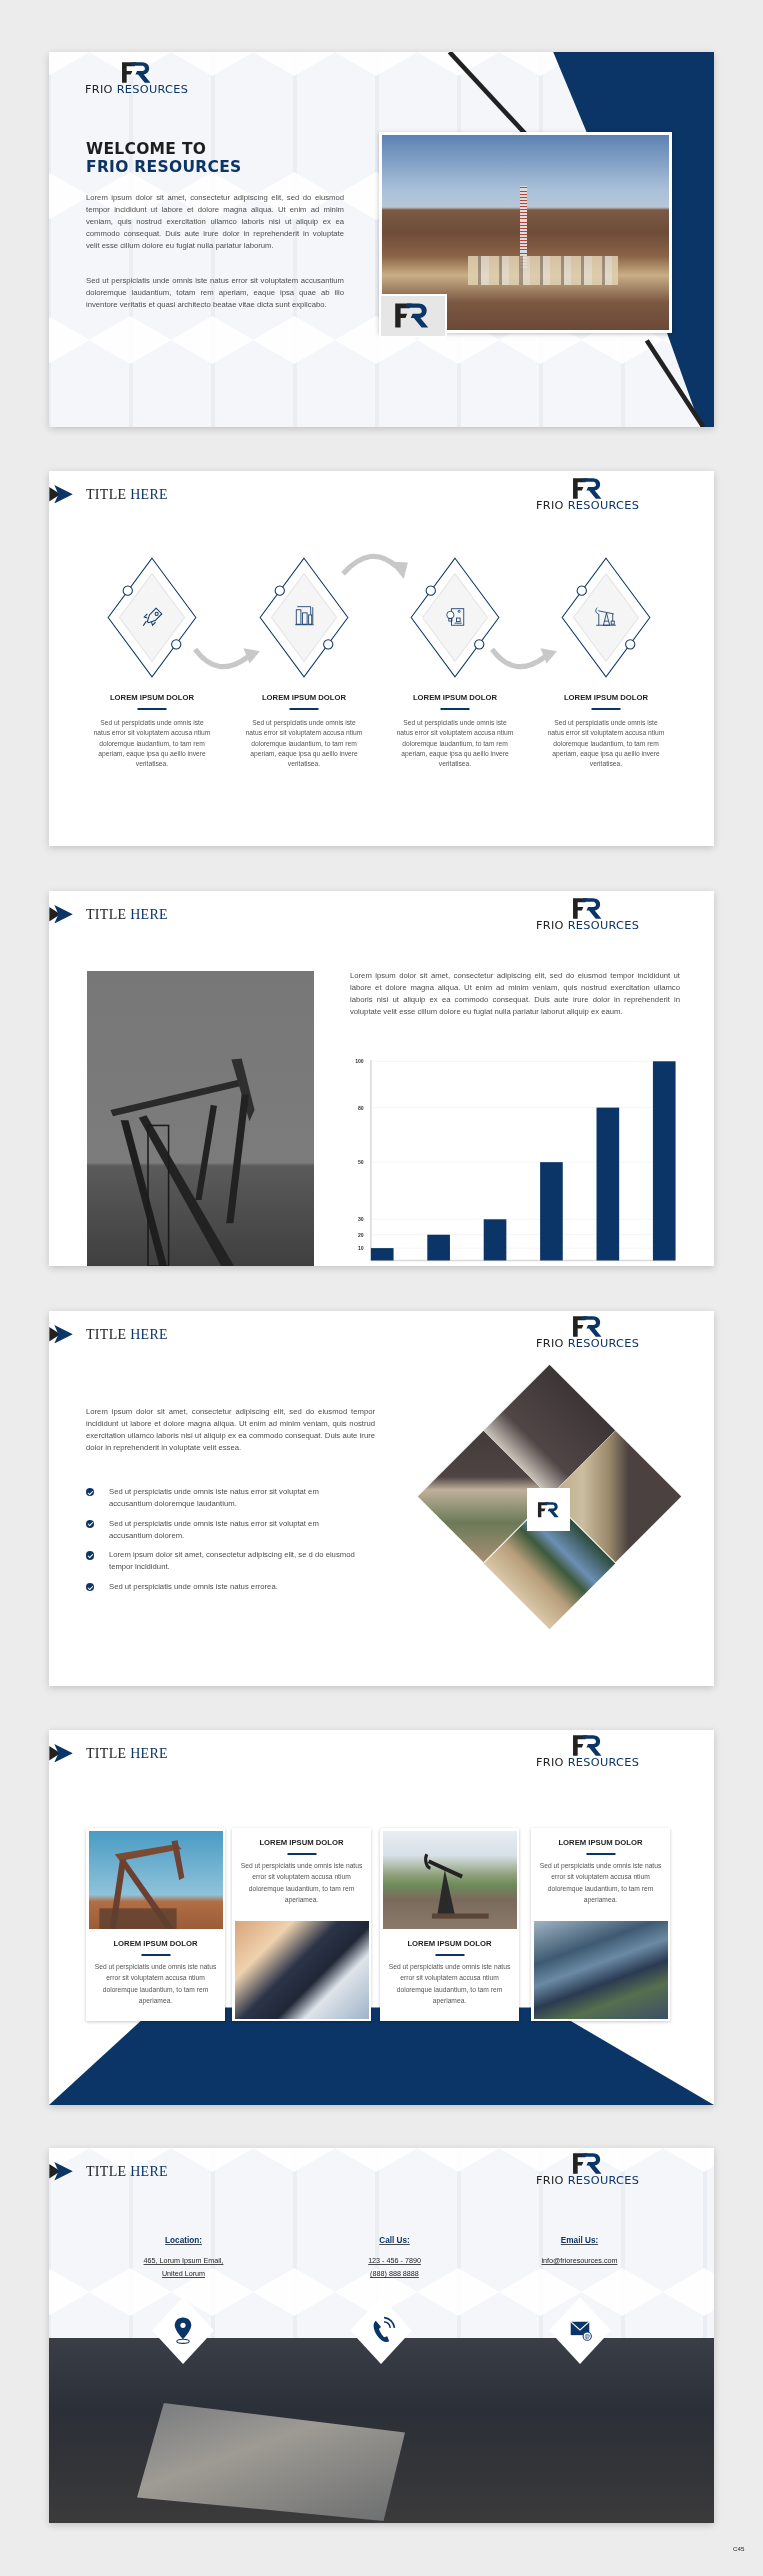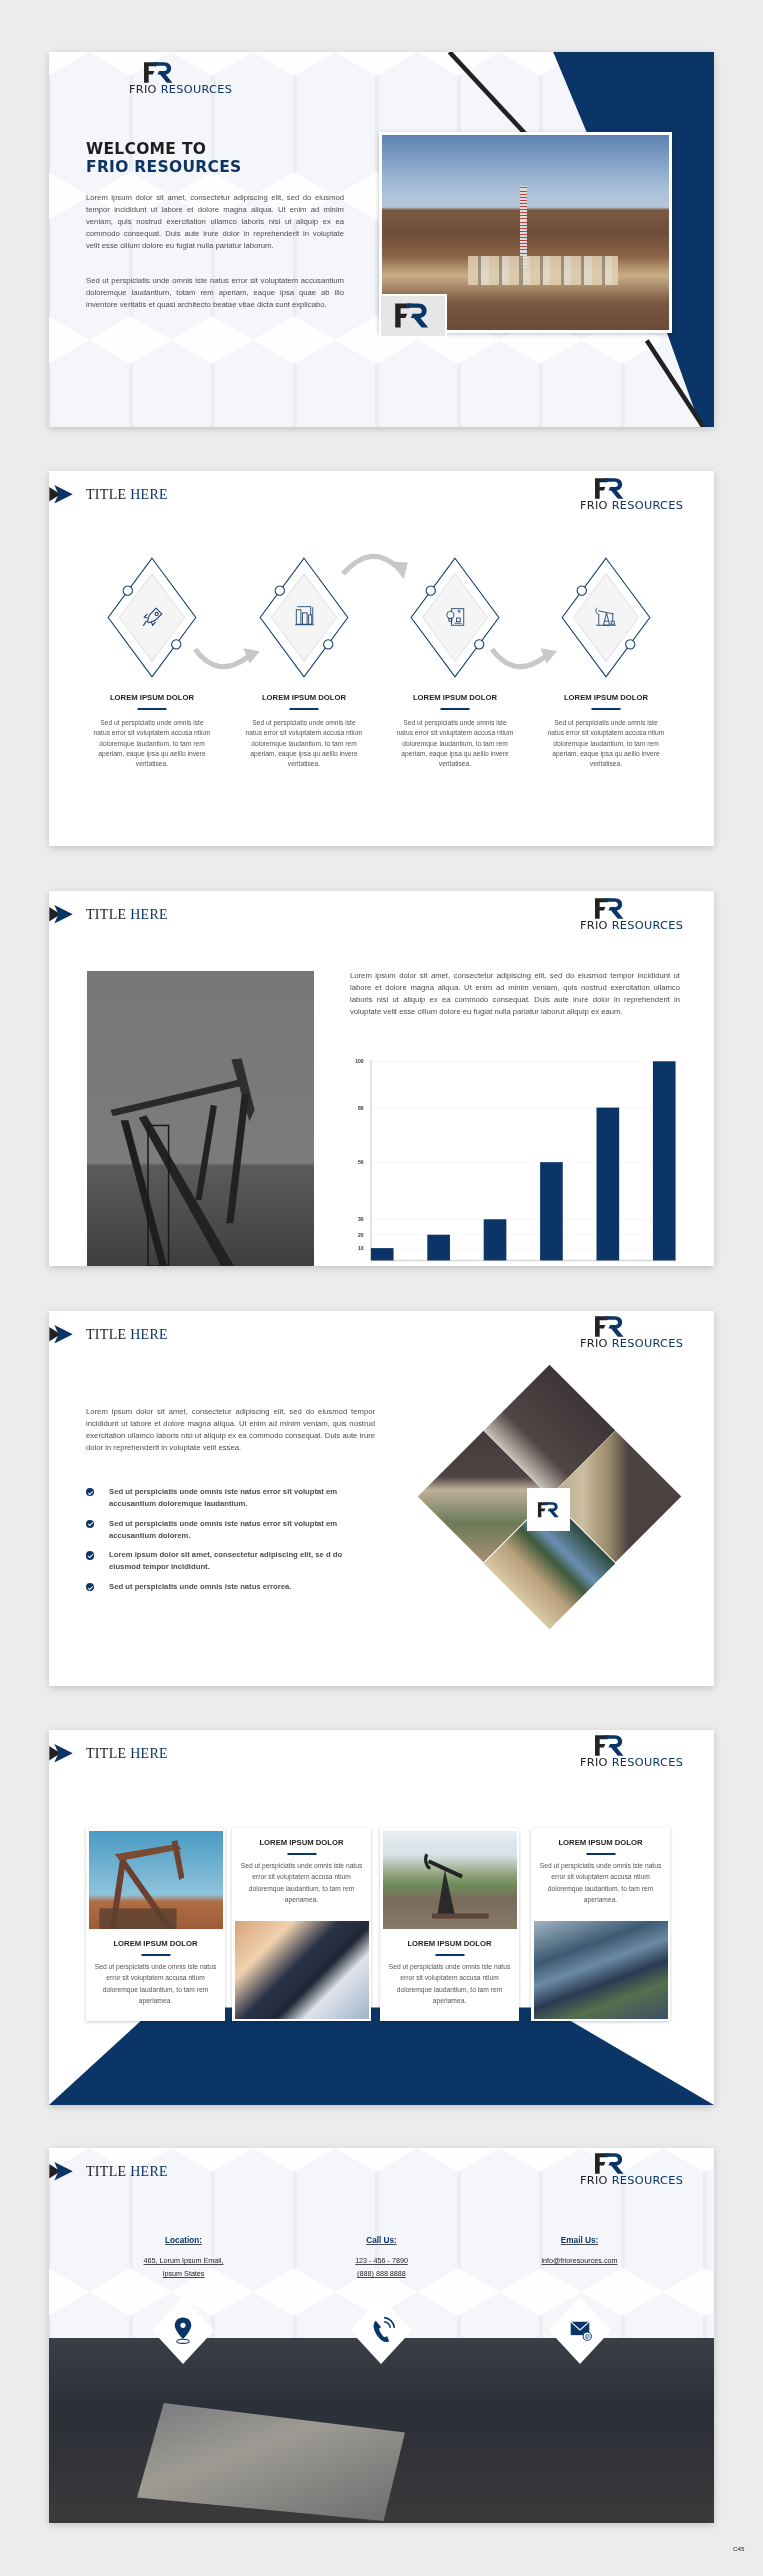--- a/index.html
+++ b/index.html
@@ -17,21 +17,21 @@
       linear-gradient(30deg, rgba(255,255,255,0.9) 12%, transparent 12.5%, transparent 87%, rgba(255,255,255,0.9) 87.5%),
       linear-gradient(150deg, rgba(255,255,255,0.9) 12%, transparent 12.5%, transparent 87%, rgba(255,255,255,0.9) 87.5%),
       linear-gradient(90deg, rgba(230,234,240,0.7) 2%, transparent 2.5%, transparent 97%, rgba(230,234,240,0.7) 97.5%);
     background-size: 82px 144px;
   }
 
   
   .logo { position: absolute; text-align: center; }
   .logo-mark { display: block; margin: 0 auto; }
   .logo-text { font-family: "DejaVu Sans", sans-serif; font-size: 11.3px; letter-spacing: 0.3px; white-space: nowrap; line-height: 1; }
-  .logo-text .a { color: #222; margin-left: 44px; }
+  .logo-text .a { color: #222; }
   .logo-text .b { color: #0b3566; }
 
   
   .title-arrow { position: absolute; left: 0; top: 14.4px; width: 24px; height: 18.5px; }
   .slide-title { position: absolute; left: 37px; top: 15.5px; font-family: Liberation Serif, serif; font-size: 14px; letter-spacing: 0.3px; white-space: nowrap; }
   .slide-title .a { color: #222; }
   .slide-title .b { color: #0b3566; }
 
   p.body { font-size: 7.7px; line-height: 12px; text-align: justify; color: #4d4d4d; }
 
@@ -60,21 +60,21 @@
 
   
   .s3-photo { position: absolute; left: 38px; top: 80px; width: 227px; height: 295px;
     background: linear-gradient(180deg, #777 0%, #7c7c7c 65%, #5b5b5b 66%, #3f3f3f 100%); }
   .s3-text { position: absolute; left: 301px; top: 79px; width: 330px; font-size: 7.5px; line-height: 12px; }
   .chart { position: absolute; left: 301px; top: 160px; width: 330px; height: 211px; }
 
   
   .s4-intro { position: absolute; left: 37px; top: 95px; width: 289px; }
   .s4-list { position: absolute; left: 37px; top: 175px; width: 278px; list-style: none; }
-  .s4-list li { position: relative; padding-left: 23px; font-size: 7.7px; line-height: 12px; margin-bottom: 7.7px; color: #4d4d4d; font-weight: bold; }
+  .s4-list li { position: relative; padding-left: 23px; font-size: 7.7px; line-height: 12px; margin-bottom: 7.7px; color: #4d4d4d; }
   .s4-list .check { position: absolute; left: 0; top: 2.1px; width: 8.2px; height: 8.2px; border-radius: 50%; background: #0b3566; }
   .s4-list .check::after { content: ""; position: absolute; left: 2.6px; top: 1.5px; width: 2.1px; height: 3.6px; border: solid #fff; border-width: 0 1px 1px 0; transform: rotate(45deg); }
   .mosaic { position: absolute; left: 361px; top: 57px; width: 278px; height: 278px; }
   .tile { position: absolute; width: 93px; height: 93px; transform: rotate(45deg); overflow: hidden; }
   .s5-blue2 { position: absolute; left: 0; top: 0; width: 100%; height: 100%; background: #0b3566; clip-path: polygon(0 100%, 16% 74%, 75% 74%, 100% 100%); }
   .card { position: absolute; top: 98px; width: 139px; height: 193px; background: #fff; box-shadow: 0 0.5px 3.1px rgba(0,0,0,0.22); }
   .card .ph { position: absolute; left: 2.6px; width: 134px; height: 98px; }
   .card .ch { position: absolute; width: 100%; text-align: center; font-weight: bold; font-size: 7.7px; color: #1e1e1e; }
   .card .cr { position: absolute; left: 50%; transform: translateX(-50%); width: 29px; height: 1.5px; background: #0b3566; }
   .card .ct { position: absolute; width: 100%; text-align: center; font-size: 6.7px; line-height: 11.3px; color: #555; padding: 0 4.1px; }
@@ -415,24 +415,24 @@
     <div class="logo-text"><span class="a">FRIO</span> <span class="b">RESOURCES</span></div>
   </div>
 
   <div class="s6-ground"></div>
   <div class="s6-pad"></div>
 
   <div class="contact-col" style="left:57px;">
     <div class="contact-label">Location:</div>
     <div class="contact-lines">
       <div class="contact-line">465, Lorum Ipsum Email,</div>
-      <div class="contact-line">Ipsum States</div>
-    </div>
-  </div>
-  <div class="contact-col" style="left:255px;text-align:center;">
+      <div class="contact-line">United Lorum</div>
+    </div>
+  </div>
+  <div class="contact-col" style="left:268px;text-align:center;">
     <div class="contact-label">Call Us:</div>
     <div class="contact-lines">
       <div class="contact-line">123 - 456 - 7890</div>
       <div class="contact-line">(888) 888 8888</div>
     </div>
   </div>
   <div class="contact-col" style="left:453px;">
     <div class="contact-label">Email Us:</div>
     <div class="contact-lines">
       <div class="contact-line">info@frioresources.com</div>

